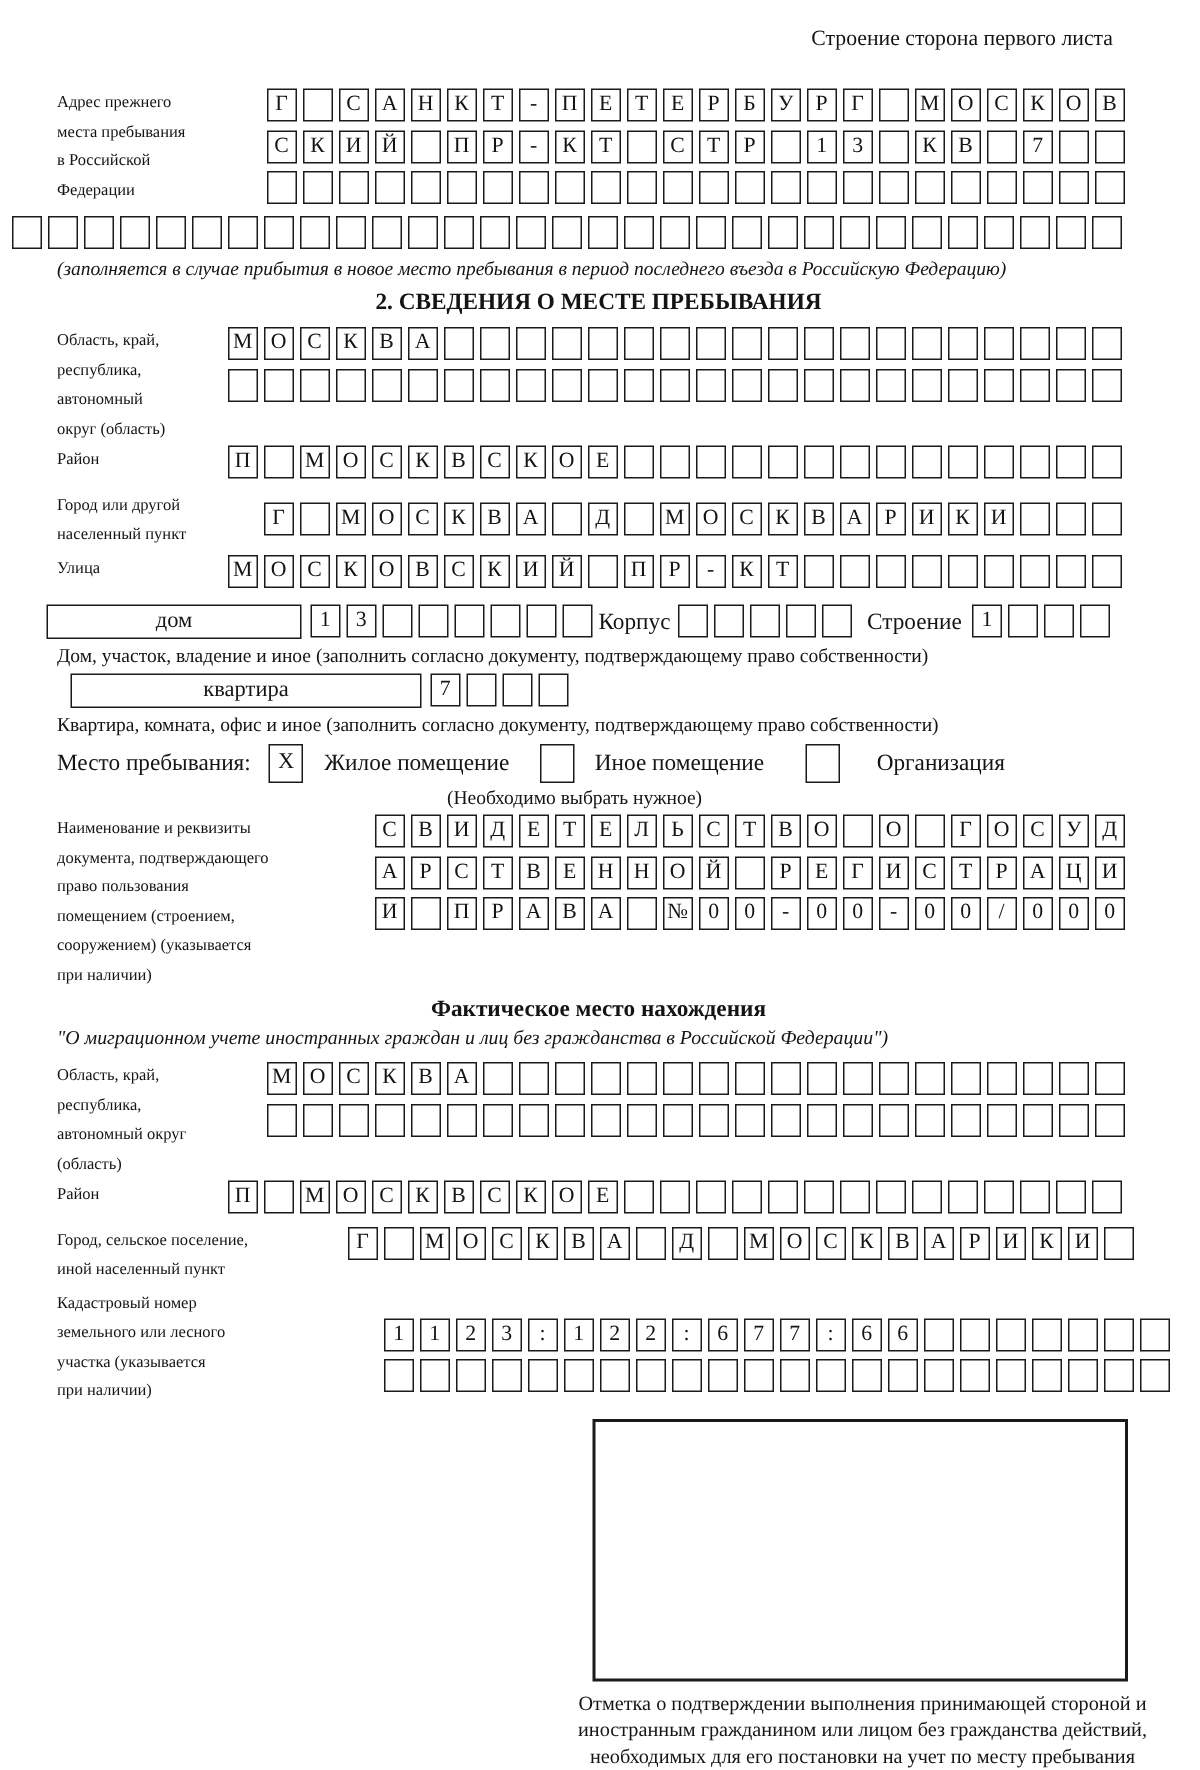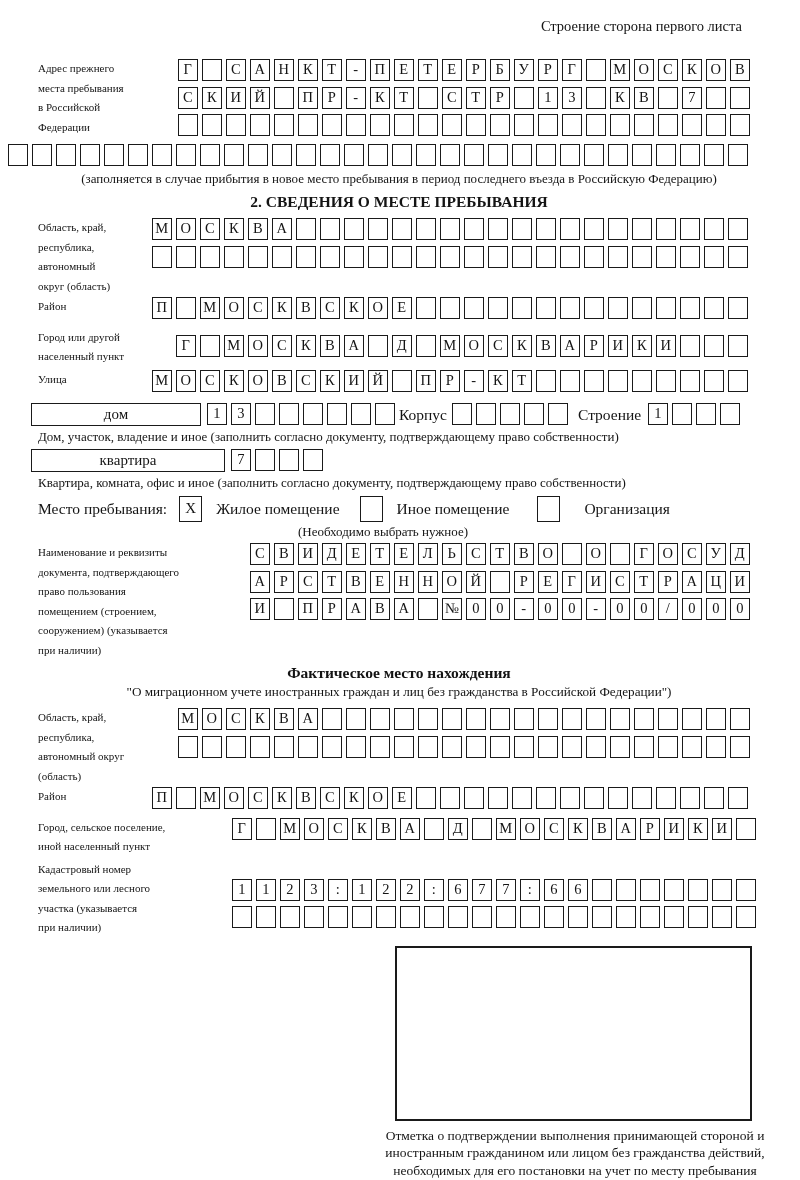--- a/index.html
+++ b/index.html
@@ -14,21 +14,21 @@
   .w114 { width:114px; } .w138 { width:138px; } .w140 { width:140px; }
   .w194 { width:194px; } .w212 { width:212px; }
   .rows { flex:none; }
 
   .boxrow { height:22px; margin-bottom:5.5px; white-space:nowrap; }
   .cb { display:inline-block; width:19.5px; height:22px; border:1.7px solid #1a1a1a;
         margin-right:4.5px; text-align:center; font-size:14.5px; line-height:19px;
         vertical-align:top; overflow:hidden; }
 
   .caption { font-size:13px; line-height:15px; }
-  .caption-center { text-align:center; }
+  .caption-center { text-align:left;font-style:italic; }
   .sec-title { text-align:center; font-weight:bold; font-size:15.5px; }
 
   .widebox { display:inline-flex; align-items:center; justify-content:center;
              height:23px; border:1.7px solid #1a1a1a; font-size:15px; vertical-align:top; }
   .inline-row { white-space:nowrap; }
   .inline-label { display:inline-block; font-size:15.5px; line-height:23px; vertical-align:top; }
 
   .checkbox { display:inline-block; width:23px; height:26px; border:1.7px solid #1a1a1a;
               text-align:center; font-size:15px; line-height:23px; vertical-align:top; }
 
@@ -91,21 +91,21 @@
       <div class="boxrow"><span class="cb">М</span><span class="cb">О</span><span class="cb">С</span><span class="cb">К</span><span class="cb">О</span><span class="cb">В</span><span class="cb">С</span><span class="cb">К</span><span class="cb">И</span><span class="cb">Й</span><span class="cb"></span><span class="cb">П</span><span class="cb">Р</span><span class="cb">-</span><span class="cb">К</span><span class="cb">Т</span><span class="cb"></span><span class="cb"></span><span class="cb"></span><span class="cb"></span><span class="cb"></span><span class="cb"></span><span class="cb"></span><span class="cb"></span><span class="cb"></span></div>
     </div>
   </div>
 
   <div class="inline-row" style="margin-top:6px; margin-left:-7px;">
     <span class="widebox" style="width:170px; margin-right:6px;">дом</span><span class="boxrow" style="display:inline-block; margin-bottom:0;"><span class="cb">1</span><span class="cb">3</span><span class="cb"></span><span class="cb"></span><span class="cb"></span><span class="cb"></span><span class="cb"></span><span class="cb"></span></span><span class="inline-label" style="margin-right:5px;">Корпус</span><span class="boxrow" style="display:inline-block; margin-bottom:0;"><span class="cb"></span><span class="cb"></span><span class="cb"></span><span class="cb"></span><span class="cb"></span></span><span class="inline-label" style="margin-left:6px; margin-right:7px;">Строение</span><span class="boxrow" style="display:inline-block; margin-bottom:0;"><span class="cb">1</span><span class="cb"></span><span class="cb"></span><span class="cb"></span></span>
   </div>
   <div class="caption" style="margin-top:3px;">Дом, участок, владение и иное (заполнить согласно документу, подтверждающему право собственности)</div>
 
   <div class="inline-row" style="margin-top:5px; margin-left:-7px;">
-    <span class="widebox" style="width:194px; margin-right:6px;">квартира</span><span class="boxrow" style="display:inline-block; margin-bottom:0;"><span class="cb">7</span><span class="cb"></span><span class="cb"></span><span class="cb"></span></span>
+    <span class="widebox" style="width:234px; margin-right:6px;margin-left:16px;">квартира</span><span class="boxrow" style="display:inline-block; margin-bottom:0;"><span class="cb">7</span><span class="cb"></span><span class="cb"></span><span class="cb"></span></span>
   </div>
   <div class="caption" style="margin-top:3px;">Квартира, комната, офис и иное (заполнить согласно документу, подтверждающему право собственности)</div>
 
   <div class="inline-row" style="margin-top:6px;">
     <span class="inline-label" style="margin-right:12px; line-height:26px;">Место пребывания:</span><span class="checkbox">X</span><span class="inline-label" style="margin-left:14px; margin-right:20px; line-height:26px;">Жилое помещение</span><span class="checkbox"></span><span class="inline-label" style="margin-left:14px; margin-right:28px; line-height:26px;">Иное помещение</span><span class="checkbox"></span><span class="inline-label" style="margin-left:24px; line-height:26px;">Организация</span>
   </div>
   <div class="caption" style="margin-top:2px; width:330px; margin-left:180px; text-align:center;">(Необходимо выбрать нужное)</div>
 
   <div class="field" style="margin-top:4px;">
     <div class="flabel w212">Наименование и реквизиты
@@ -143,21 +143,21 @@
   </div>
 
   <div class="field" style="margin-top:3px;">
     <div class="flabel w194">Город, сельское поселение,
 иной населенный пункт</div>
     <div class="rows">
       <div class="boxrow"><span class="cb">Г</span><span class="cb"></span><span class="cb">М</span><span class="cb">О</span><span class="cb">С</span><span class="cb">К</span><span class="cb">В</span><span class="cb">А</span><span class="cb"></span><span class="cb">Д</span><span class="cb"></span><span class="cb">М</span><span class="cb">О</span><span class="cb">С</span><span class="cb">К</span><span class="cb">В</span><span class="cb">А</span><span class="cb">Р</span><span class="cb">И</span><span class="cb">К</span><span class="cb">И</span><span class="cb"></span></div>
     </div>
   </div>
 
-  <div class="field" style="margin-top:3px;">
+  <div class="field" style="margin-top:3px;gap:24px;">
     <div class="flabel w194">Кадастровый номер
 земельного или лесного
 участка (указывается
 при наличии)</div>
     <div class="rows" style="padding-top:19px;">
       <div class="boxrow"><span class="cb">1</span><span class="cb">1</span><span class="cb">2</span><span class="cb">3</span><span class="cb">:</span><span class="cb">1</span><span class="cb">2</span><span class="cb">2</span><span class="cb">:</span><span class="cb">6</span><span class="cb">7</span><span class="cb">7</span><span class="cb">:</span><span class="cb">6</span><span class="cb">6</span><span class="cb"></span><span class="cb"></span><span class="cb"></span><span class="cb"></span><span class="cb"></span><span class="cb"></span><span class="cb"></span></div>
       <div class="boxrow"><span class="cb"></span><span class="cb"></span><span class="cb"></span><span class="cb"></span><span class="cb"></span><span class="cb"></span><span class="cb"></span><span class="cb"></span><span class="cb"></span><span class="cb"></span><span class="cb"></span><span class="cb"></span><span class="cb"></span><span class="cb"></span><span class="cb"></span><span class="cb"></span><span class="cb"></span><span class="cb"></span><span class="cb"></span><span class="cb"></span><span class="cb"></span><span class="cb"></span></div>
     </div>
   </div>
 

